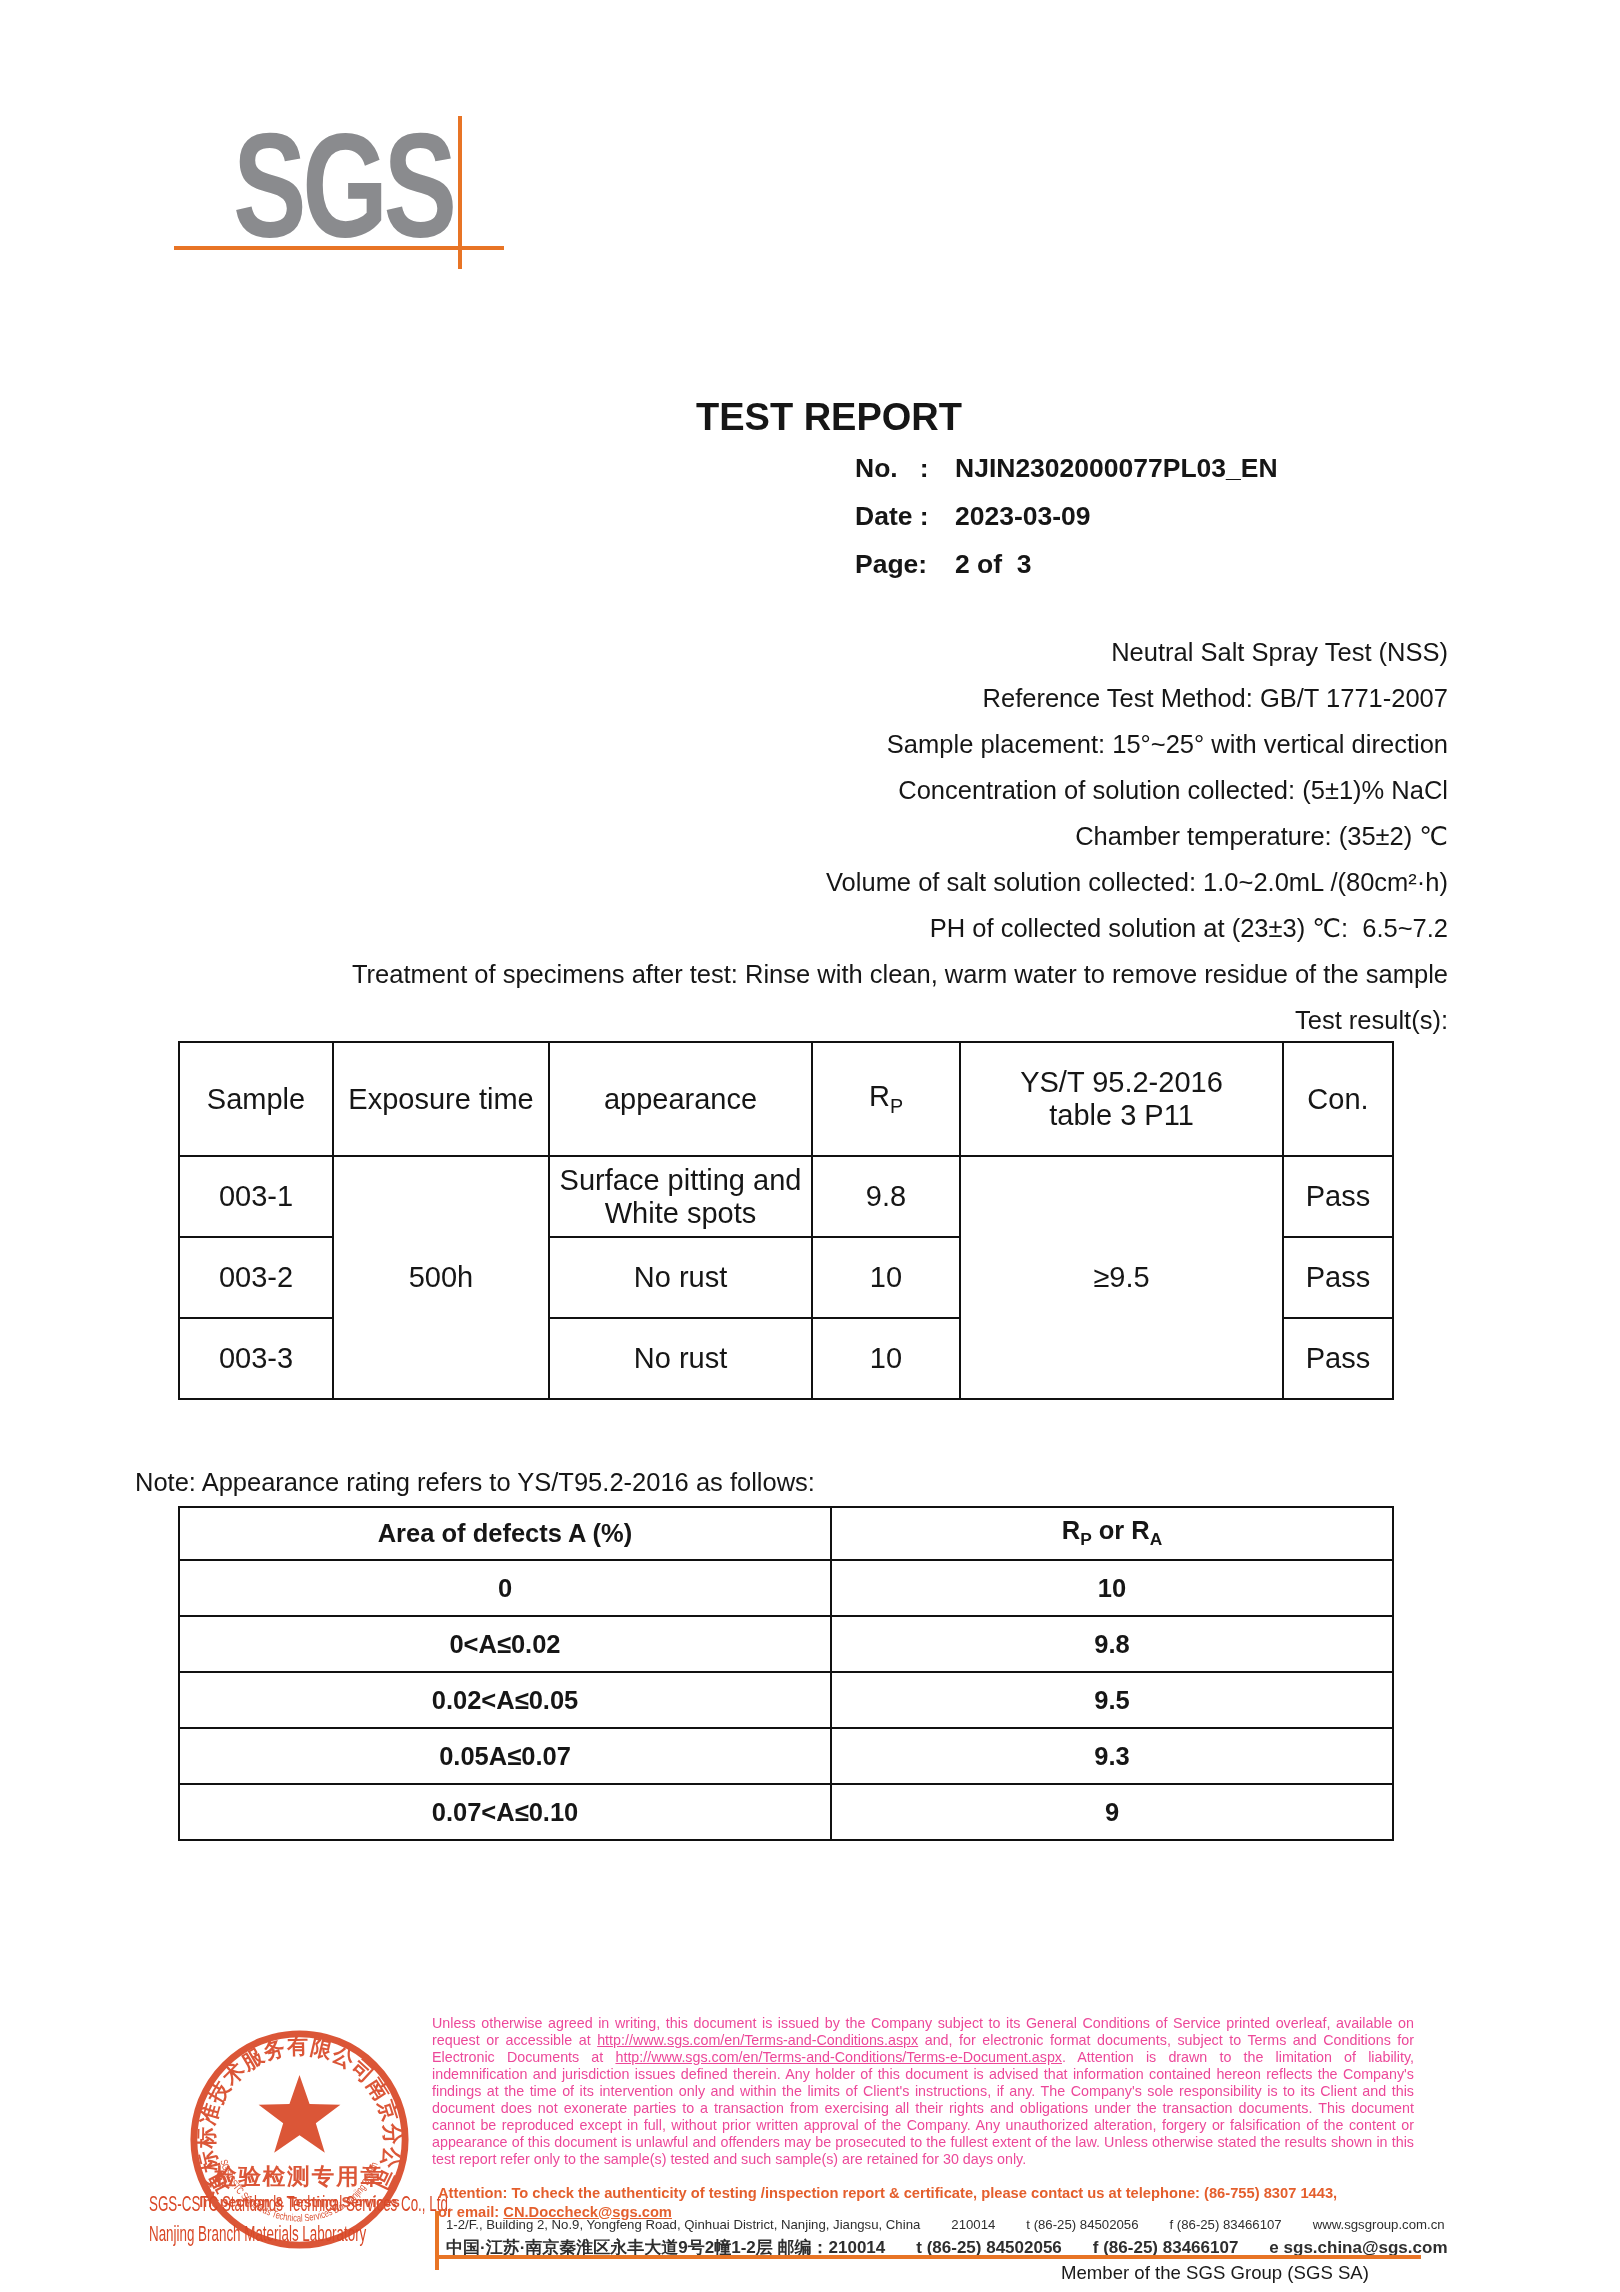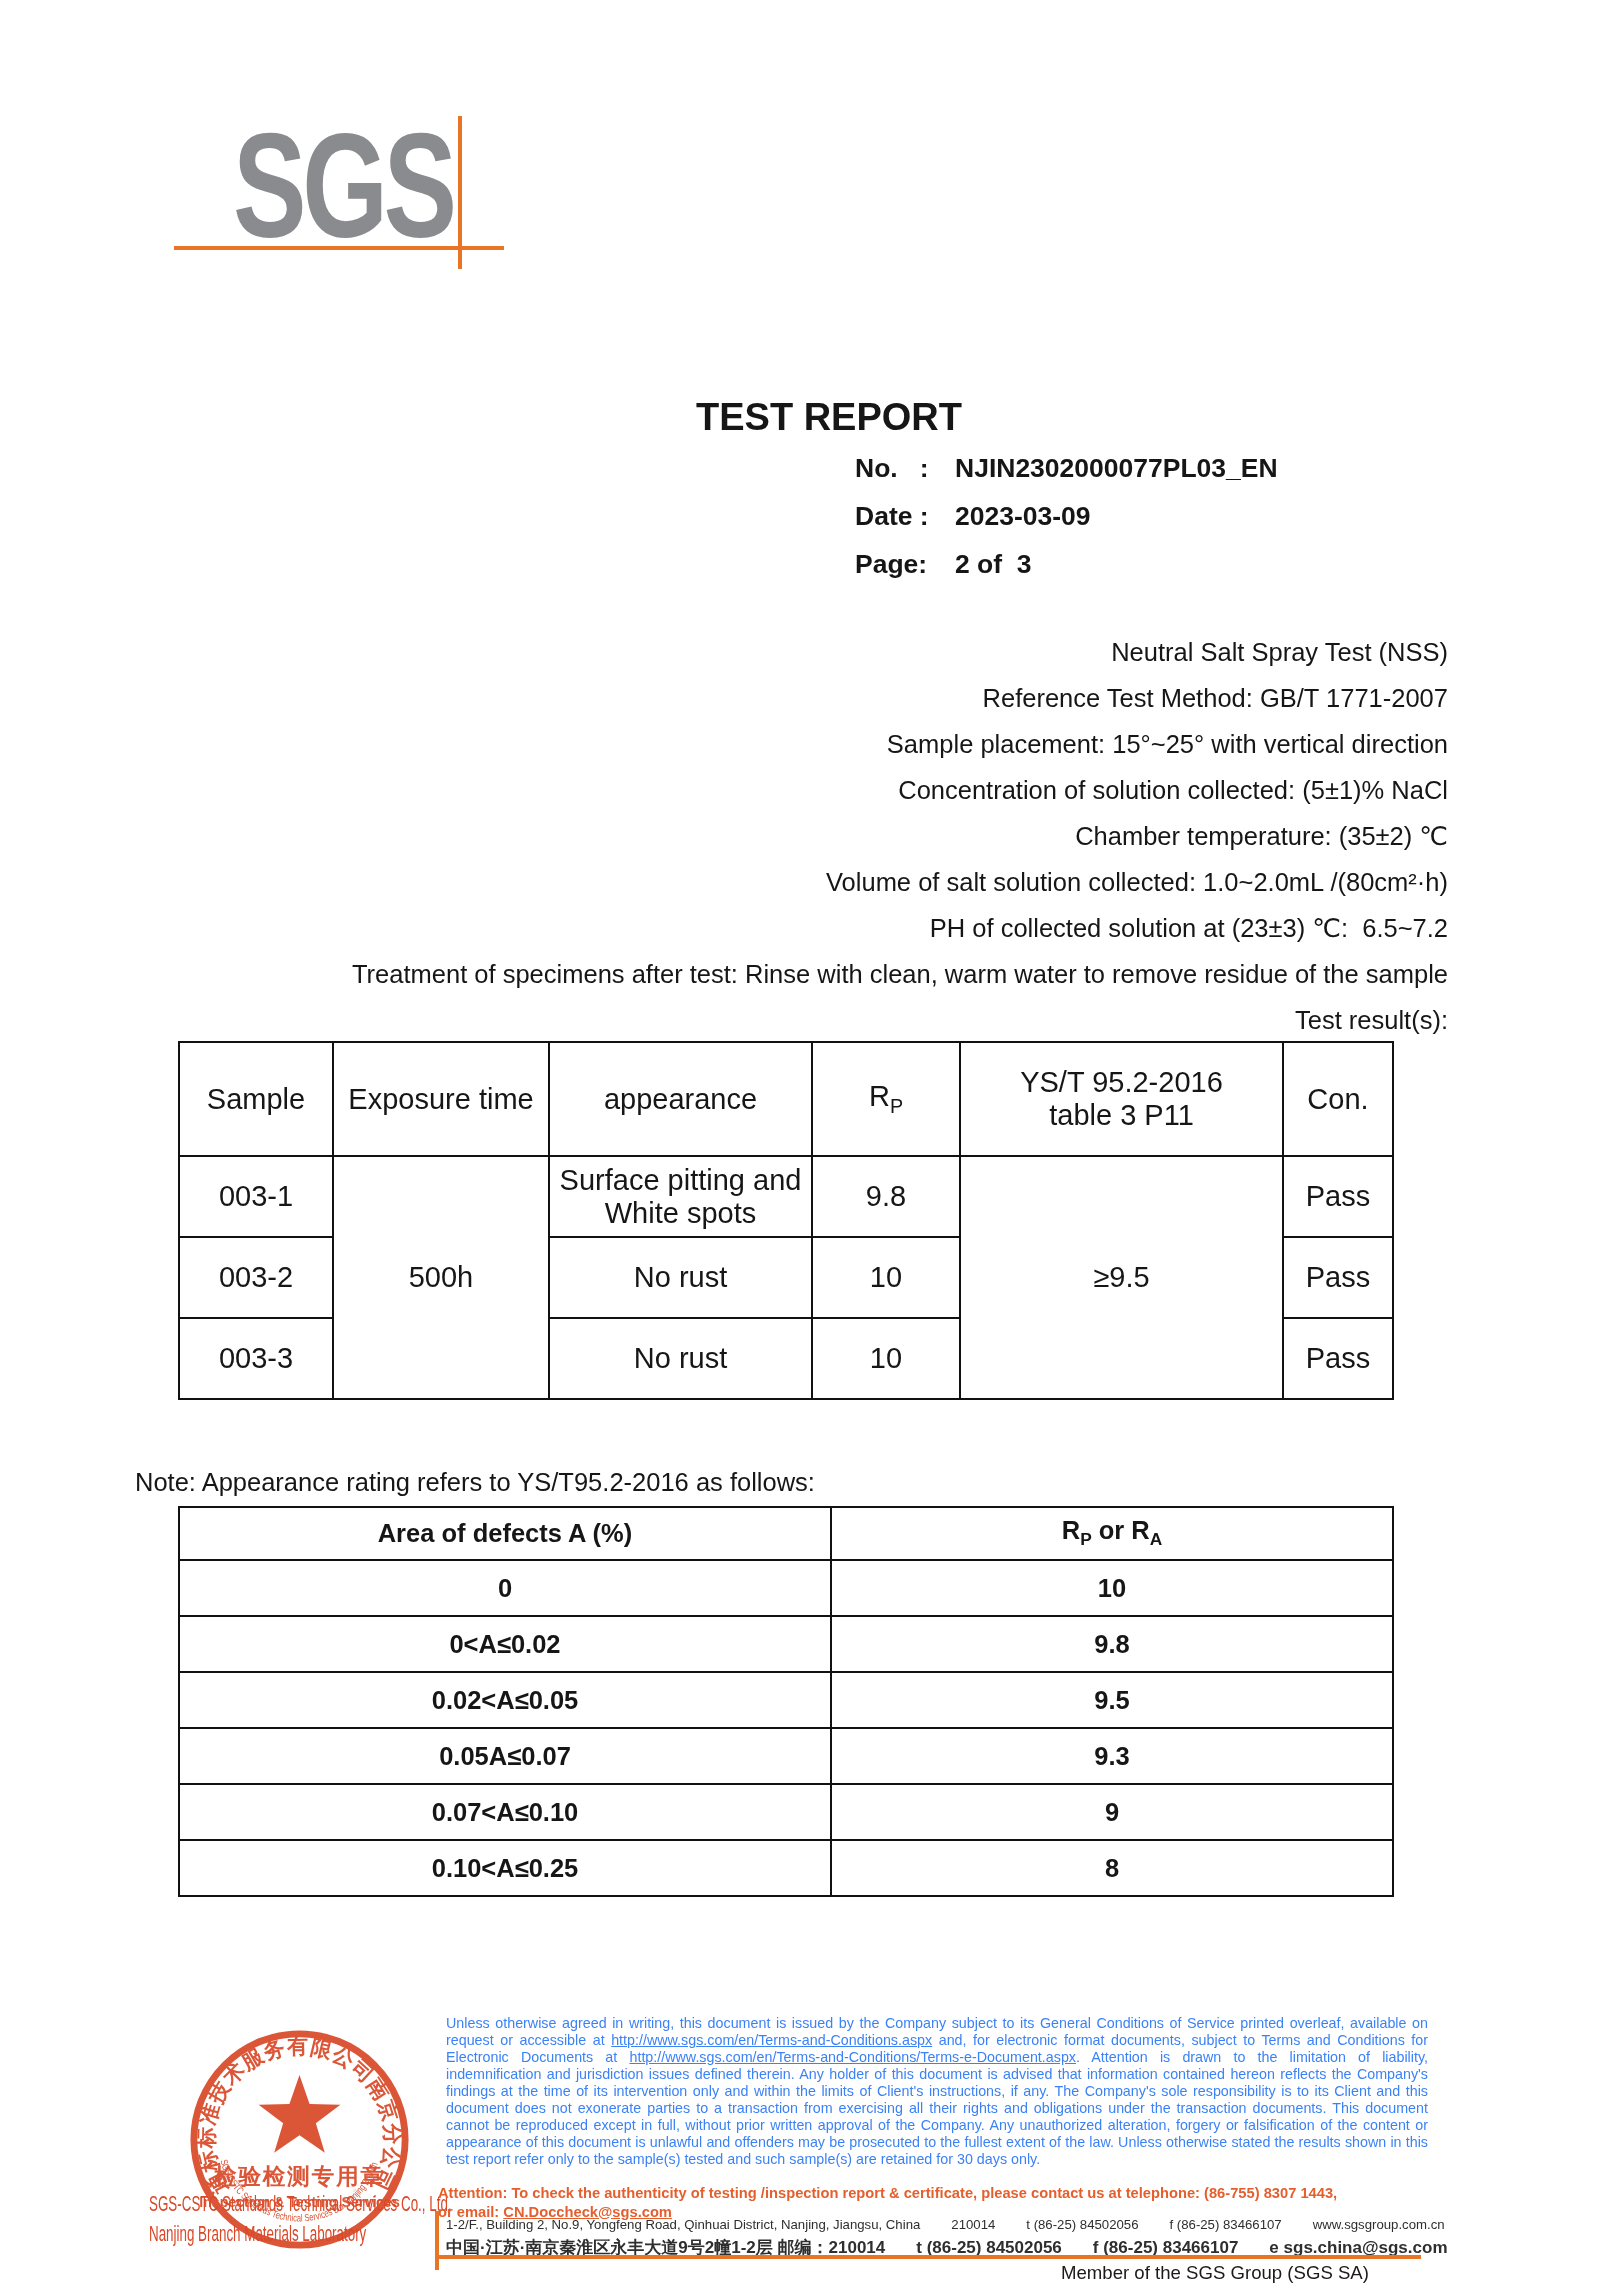--- a/index.html
+++ b/index.html
@@ -36,22 +36,22 @@
   .results-table th,.results-table td{border:2px solid #111;text-align:center;vertical-align:middle;font-weight:normal;padding:0 7.8px;}
   .results-table thead tr{height:114px;}
   .results-table tbody tr{height:81px;}
   .rating-table{position:absolute;left:178px;top:1506px;width:1213px;font-size:25.5px;border:2.9px solid #111;}
   .rating-table th,.rating-table td{border:2px solid #111;text-align:center;vertical-align:middle;font-weight:bold;}
   .rating-table thead tr{height:53px;}
   .rating-table tbody tr{height:56px;}
   sub{font-size:68%;}
   .note-line{position:absolute;left:135px;top:1468px;font-size:25.5px;}
   
-  .legal{position:absolute;left:446px;top:2015px;width:982px;font-size:14.3px;line-height:17px;
-         text-align:justify;color:#3b82f6;}
+  .legal{position:absolute;left:432px;top:2015px;width:982px;font-size:14.3px;line-height:17px;
+         text-align:justify;color:#ec4899;}
   .legal .u{text-decoration:underline;}
   .attention{position:absolute;left:438px;top:2184px;width:990px;font-size:14.7px;line-height:18.6px;
              font-weight:bold;color:#e45f2d;}
   .attention .u{text-decoration:underline;}
   .address-block{position:absolute;left:446px;top:2217px;color:#2e2e2e;}
   .addr-row{display:flex;gap:31px;white-space:nowrap;align-items:baseline;}
   .addr-row.en{font-size:13.2px;height:18.6px;}
   .addr-row.cn{font-size:17px;height:23.5px;font-weight:bold;}
   .footer-accent-bar{position:absolute;left:435px;top:2211px;width:3.9px;height:59px;background:#e87425;}
   .footer-divider{position:absolute;left:438px;top:2255px;width:983px;height:3.9px;background:#e87425;}
@@ -175,24 +175,20 @@
           <td>9.5</td>
         </tr>
         <tr>
           <td>0.05A≤0.07</td>
           <td>9.3</td>
         </tr>
         <tr>
           <td>0.07&lt;A≤0.10</td>
           <td>9</td>
         </tr>
-        <tr>
-          <td>0.10&lt;A≤0.25</td>
-          <td>8</td>
-        </tr>
       </tbody>
   </table>
 
   <svg class="stamp" viewBox="0 0 228 228" overflow="visible">
     <defs>
       <path id="arcTop" d="M 41.9 164.5 A 88 88 0 1 1 186.1 164.5" fill="none"></path>
       <path id="arcBottom" d="M 32.9 135.7 A 84 84 0 0 0 195.1 135.7" fill="none"></path>
     </defs>
     <circle cx="114" cy="114" r="108" fill="none" stroke="#d94827" stroke-width="7"></circle>
     <polygon fill="#d94827" points="114,48 124.3,77.8 155.8,78.4 130.7,97.4 139.9,127.6 114,109.6 88.1,127.6 97.3,97.4 72.2,78.4 103.7,77.8"></polygon>

